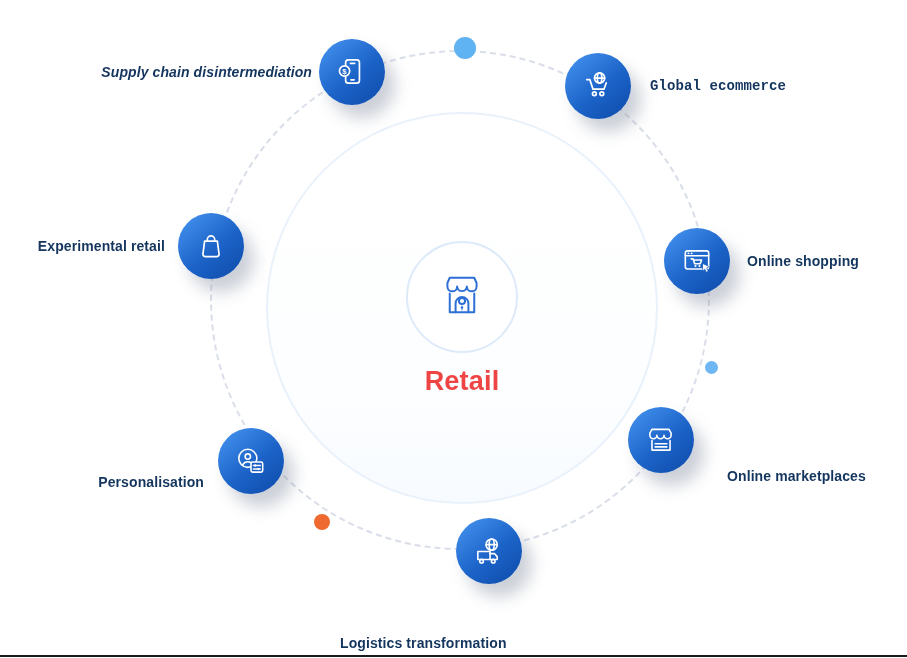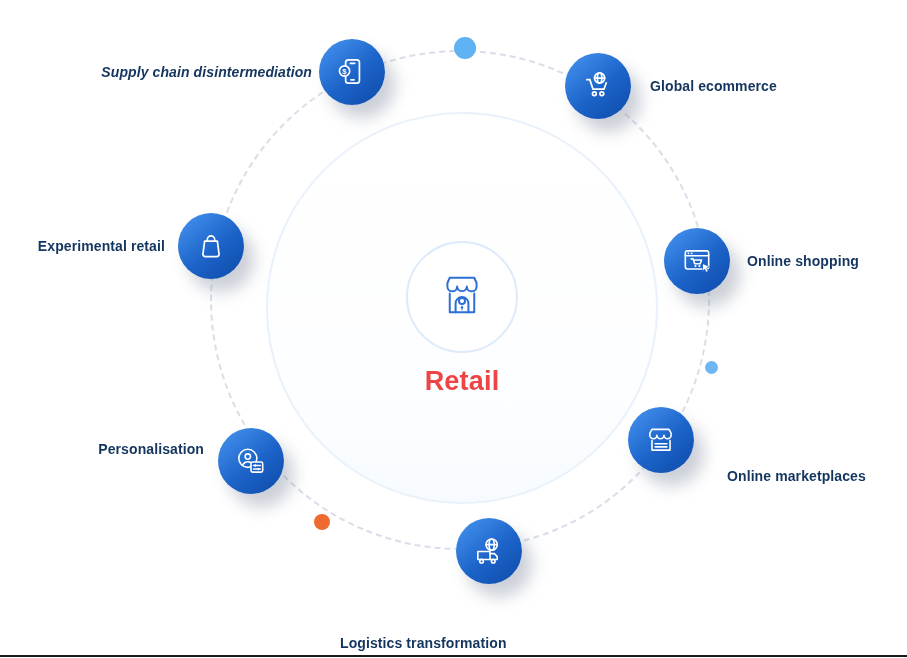--- a/index.html
+++ b/index.html
@@ -43,25 +43,25 @@
   .b-logistics{left:456px;top:518px;}
   .b-personalisation{left:218px;top:428px;}
   .b-experimental{left:178px;top:213px;}
 
   
   .nlabel{
     position:absolute;font-size:14px;font-weight:700;color:#14355e;
     letter-spacing:.1px;white-space:nowrap;
   }
   .l-supply{right:595px;top:64px;font-style:italic;}
-  .l-global{left:650px;top:78px;}
+  .l-global{left:650px;top:78px;font-family:Liberation Mono, monospace;}
   .l-shopping{left:747px;top:253px;}
   .l-marketplaces{left:727px;top:432px;margin-top:36px;}
   .l-logistics{left:340px;top:616px;width:300px;text-align:left;margin-top:19px;}
-  .l-personalisation{right:703px;top:441px;}
+  .l-personalisation{right:703px;top:474px;}
   .l-experimental{right:742px;top:238px;}
 
   
   .dot{position:absolute;border-radius:50%;}
   .dot-top{left:454px;top:37px;width:22px;height:22px;background:#5fb3f2;}
   .dot-right{left:705px;top:361px;width:13px;height:13px;background:#6fb7f3;}
   .dot-orange{left:314px;top:514px;width:16px;height:16px;background:#ee6a31;}
 
   svg{display:block;}
 </style>

